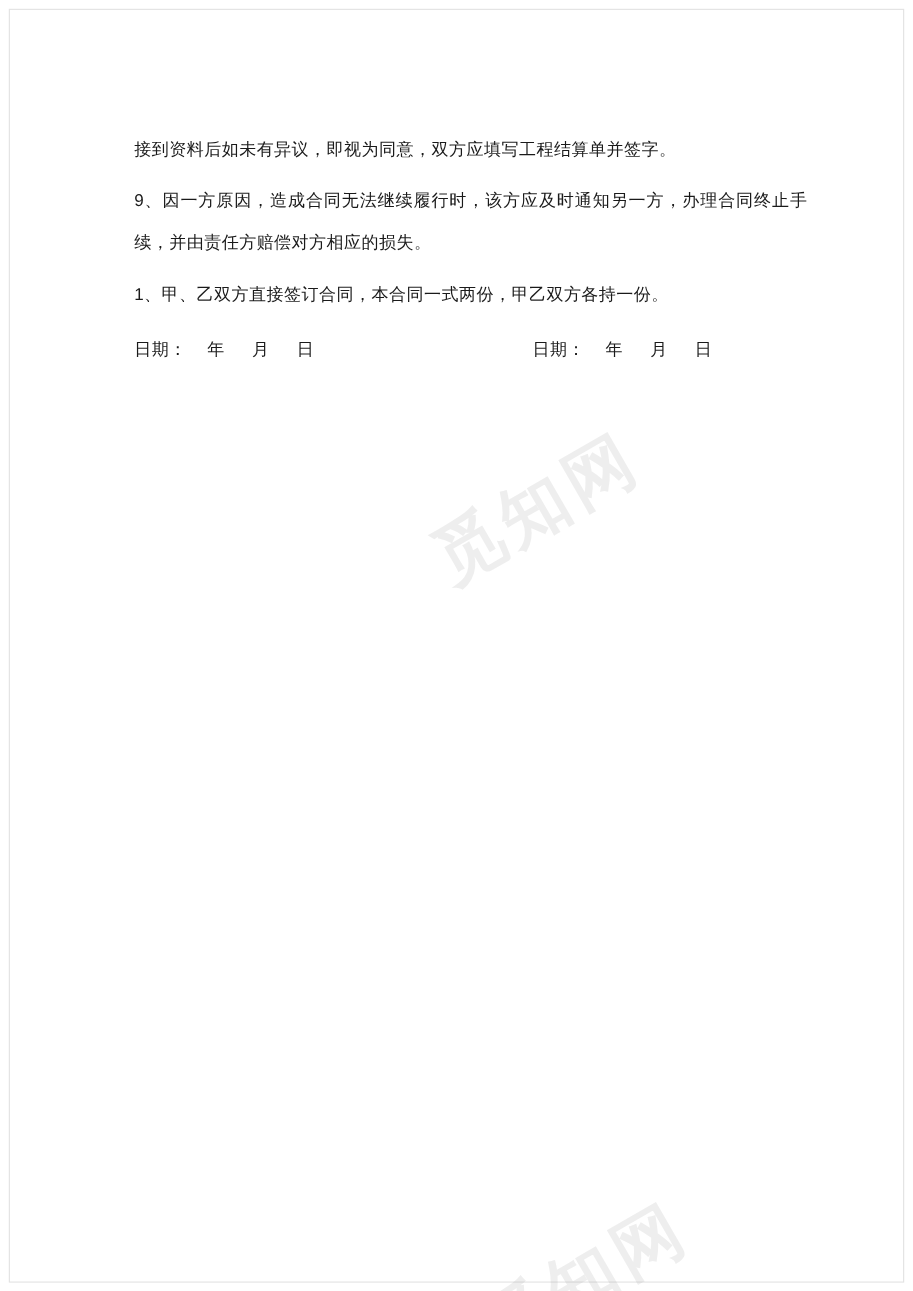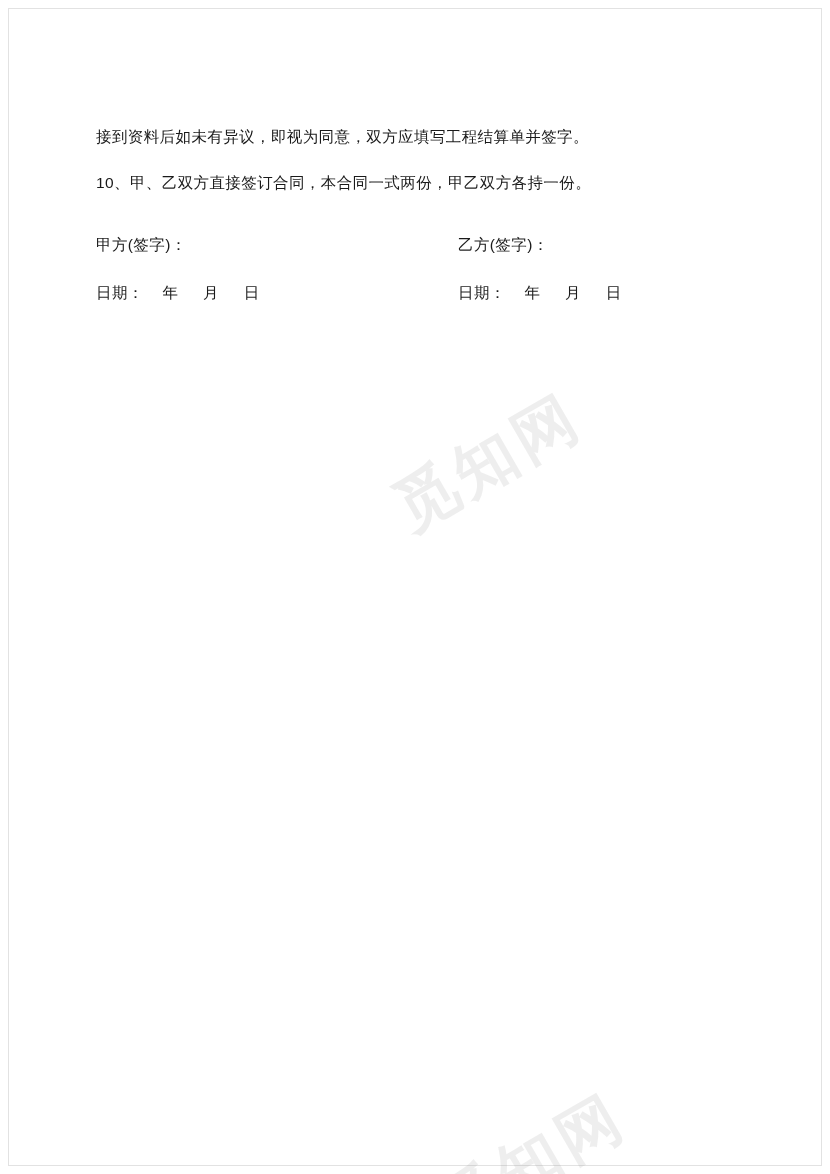--- a/index.html
+++ b/index.html
@@ -23,21 +23,21 @@
     position: absolute;
     left: 8px;
     top: 8px;
     right: 8px;
     bottom: 8px;
     border: 1px solid #e2e2e2;
     pointer-events: none;
   }
   .content {
     position: absolute;
-    left: 96px;
+    left: 122px;
     top: 118px;
     width: 612px;
   }
   .para {
     font-size: 15.5px;
     color: #1a1a1a;
     line-height: 38px;
     letter-spacing: 0.4px;
     text-align: justify;
     margin: 0 0 10px 0;
@@ -93,30 +93,23 @@
   .wm2 { left: 430px; top: 1120px; }
 </style>
 </head>
 <body>
 
 <div class="page">
   <div class="page-border"></div>
 
   <div class="content">
     <p class="para tight">接到资料后如未有异议，即视为同意，双方应填写工程结算单并签字。</p>
-    <p class="para tight">10、甲、乙双方直接签订合同，本合同一式两份，甲乙双方各持一份。</p>
+    <p class="para">9、因一方原因，造成合同无法继续履行时，该方应及时通知另一方，办理合同终止手续，并由责任方赔偿对方相应的损失。</p>
+    <p class="para tight">1、甲、乙双方直接签订合同，本合同一式两份，甲乙双方各持一份。</p>
 
-    <div class="sign-row">
-      <div class="col">
-        <span>甲方(签字)：</span>
-      </div>
-      <div class="col right">
-        <span>乙方(签字)：</span>
-      </div>
-    </div>
 
     <div class="date-row">
       <div class="col">
         <span class="date-label">日期：</span>
         <span class="date-slot">年</span>
         <span class="date-slot">月</span>
         <span class="date-slot">日</span>
       </div>
       <div class="col right">
         <span class="date-label">日期：</span>

